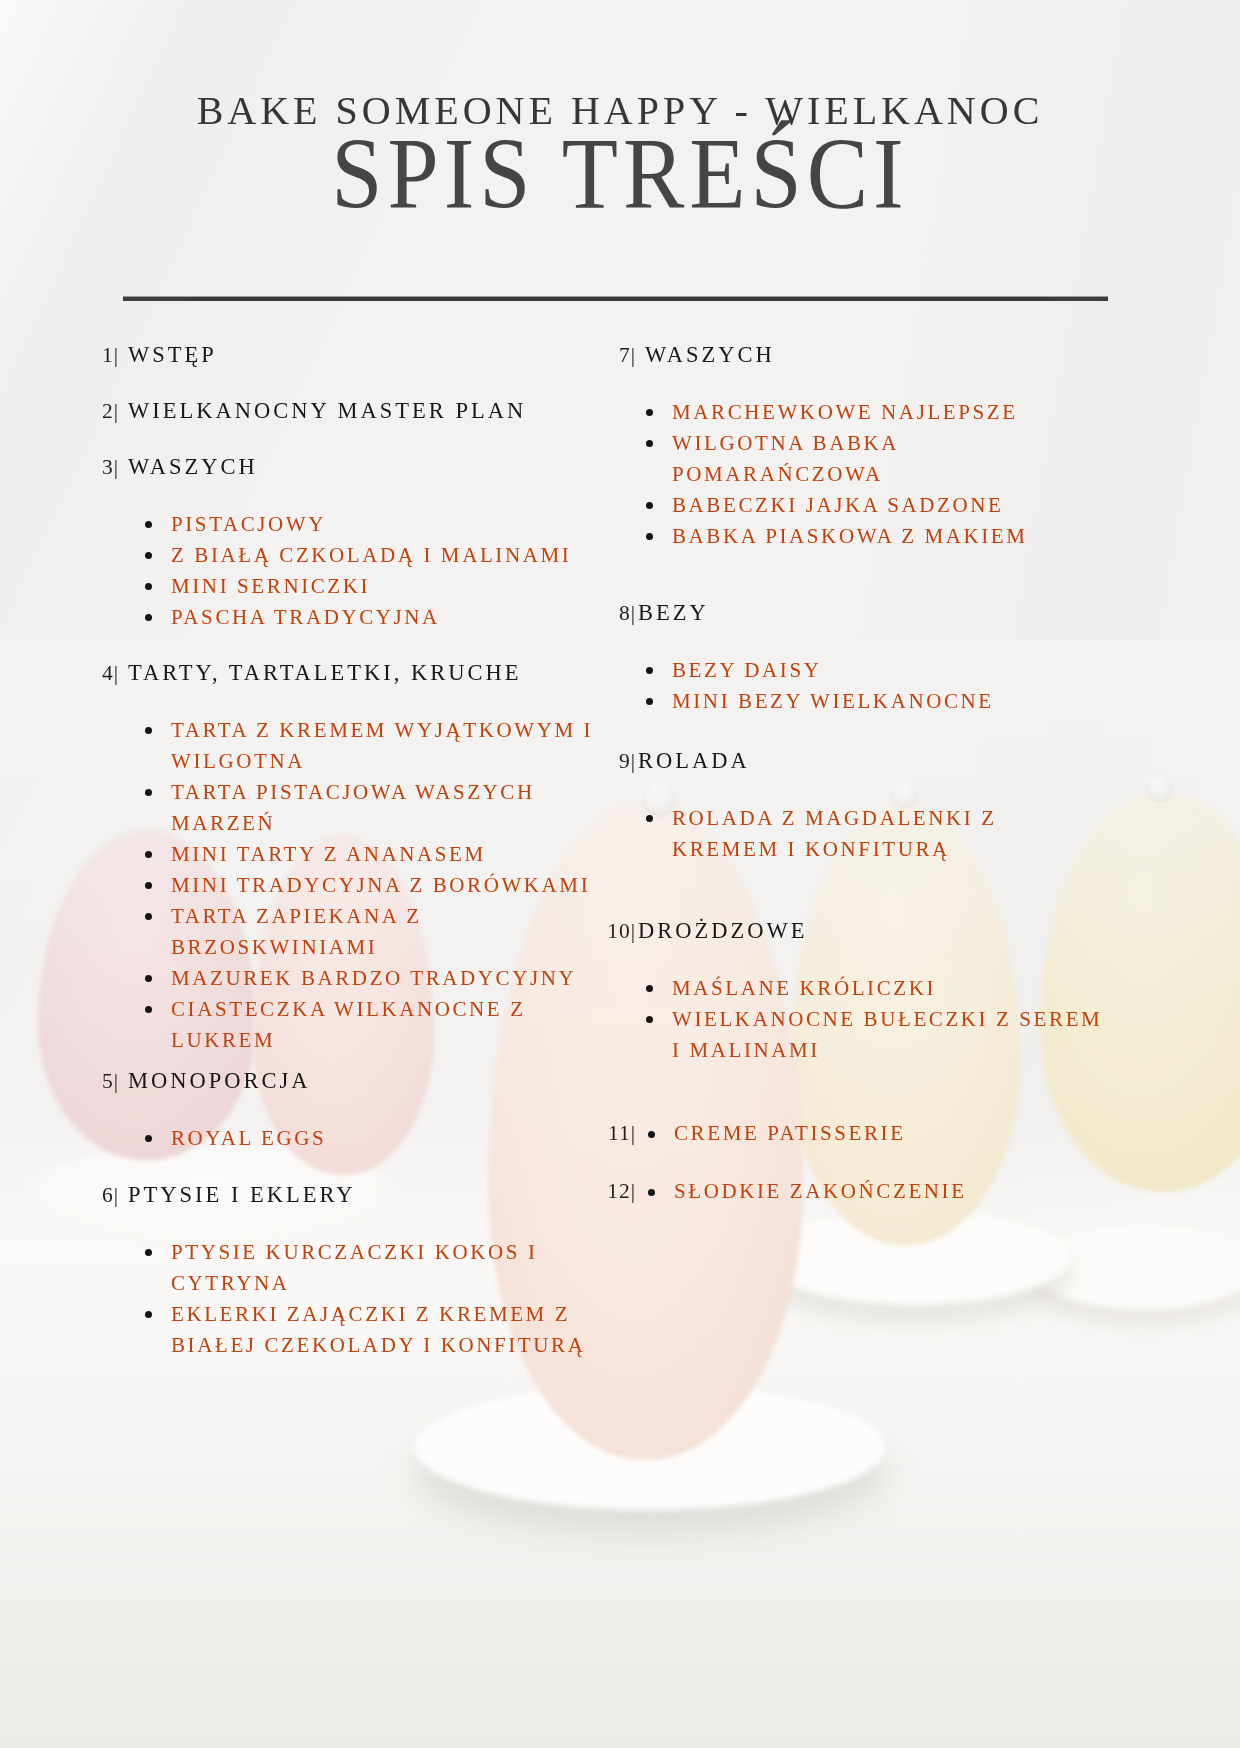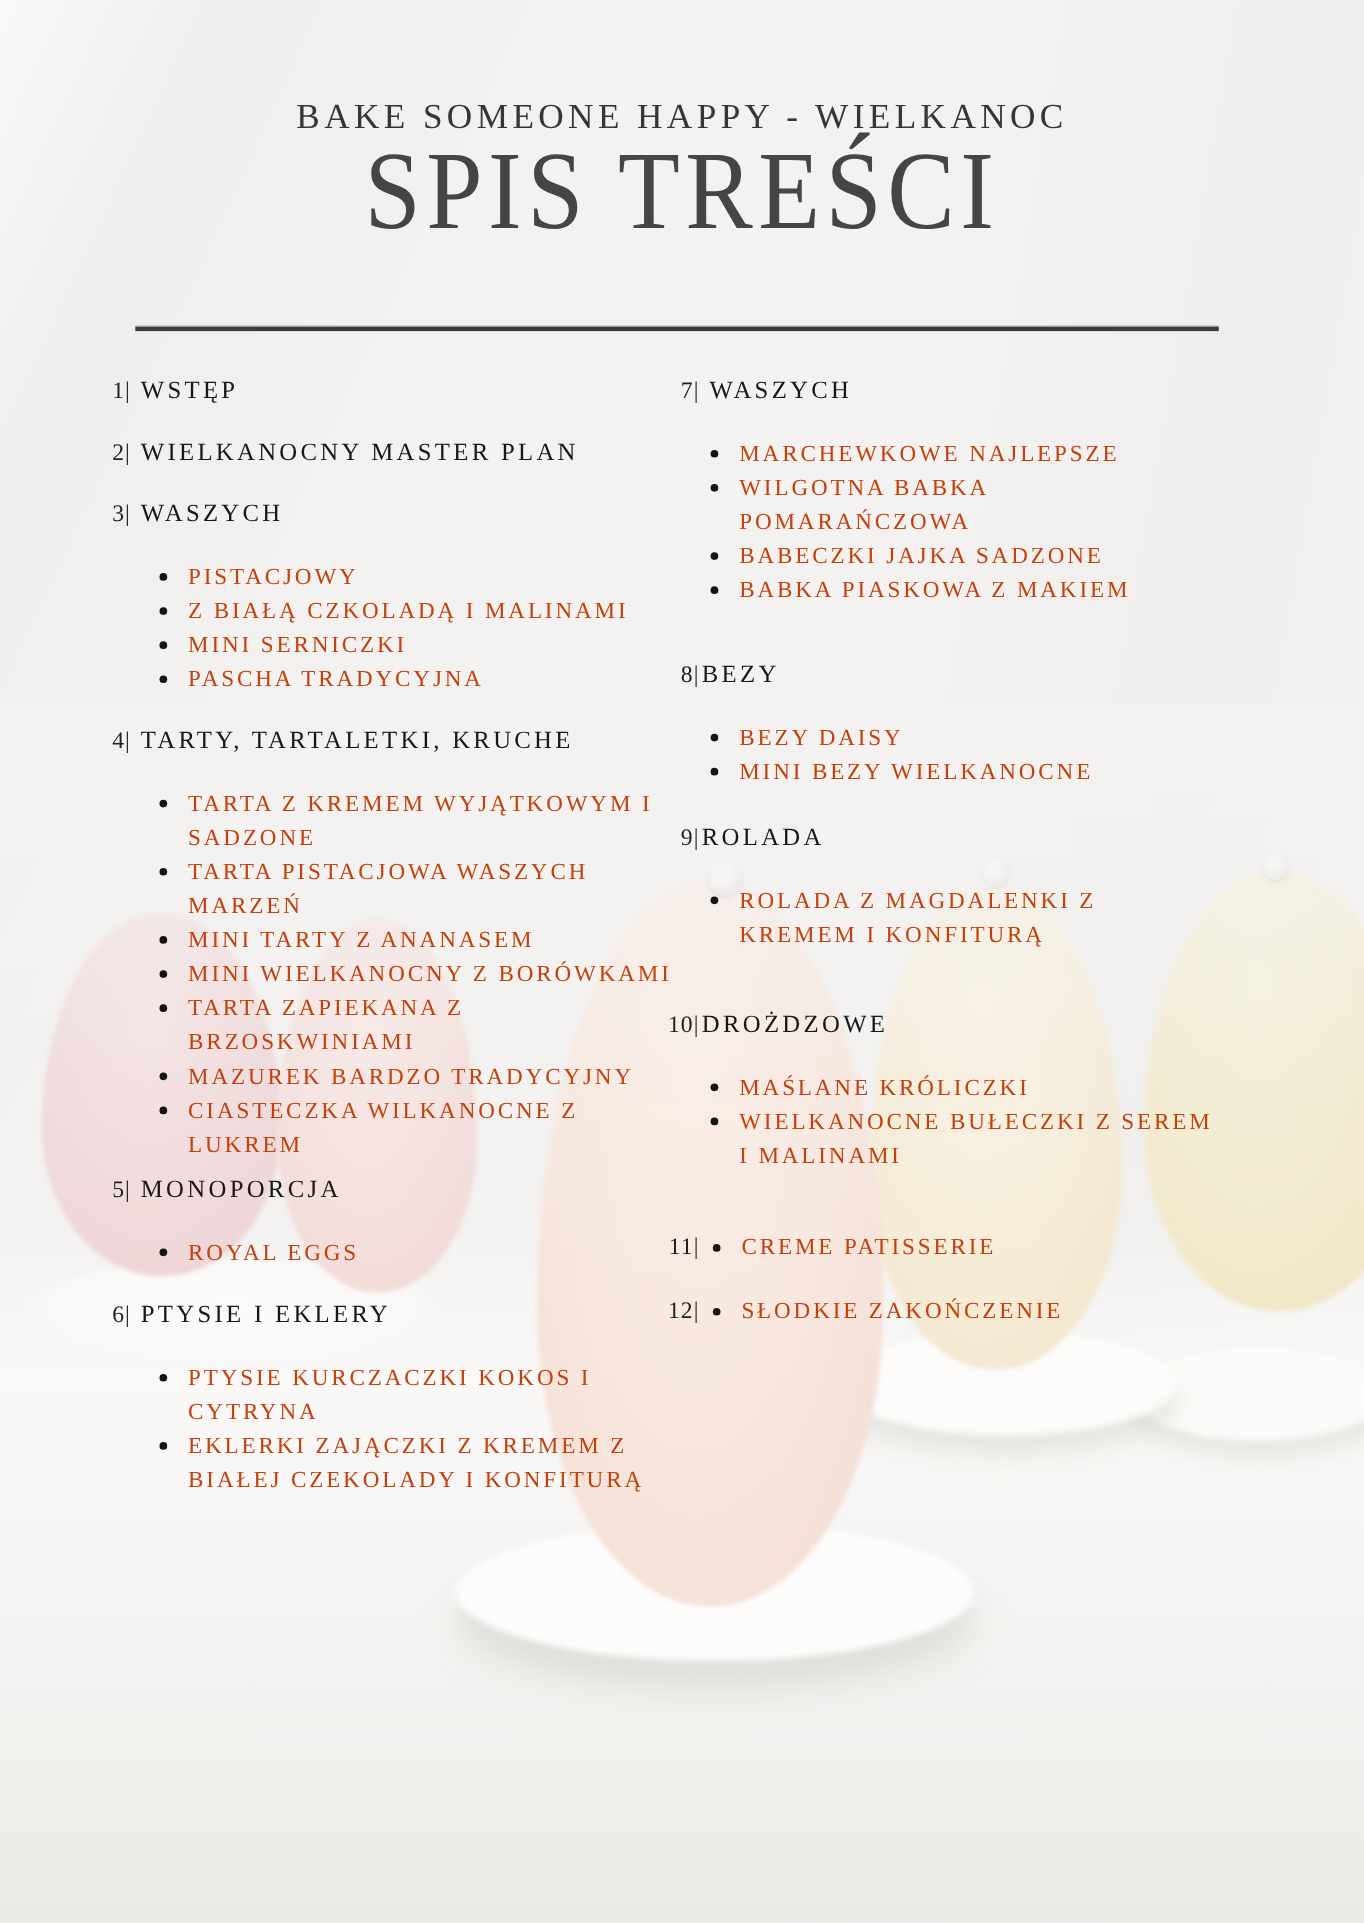--- a/index.html
+++ b/index.html
@@ -51,21 +51,21 @@
   .fade { position:absolute; inset:0; z-index:9; pointer-events:none;
     background:linear-gradient(180deg,
       #f3f2f1 0px, rgba(243,242,241,0.88) 70px, rgba(243,242,241,0.58) 180px,
       rgba(243,242,241,0.30) 330px, rgba(245,244,242,0.14) 520px,
       rgba(246,245,243,0.06) 760px, rgba(243,242,241,0.14) 1108px); }
 
   
   .header { position:absolute; left:0; right:0; top:0; z-index:20; text-align:center; }
   .kicker {
     position:absolute; left:0; right:0; top:87px;
-    font-size:32px; letter-spacing:4px; color:#363636; white-space:nowrap;
+    font-size:40px; letter-spacing:4px; color:#363636; white-space:nowrap;
   }
   .big-title {
     position:absolute; left:0; right:0; top:123px;
     font-size:92px; letter-spacing:5px; color:#454545; white-space:nowrap;
     transform:scaleY(1.1); transform-origin:top center; line-height:1;
   }
   .divider { position:absolute; left:123px; top:296px; width:985px; height:5px; z-index:20;
     background:linear-gradient(#9c9c9c 0 1px, #3c3c3c 1px 100%); }
 
   
@@ -159,33 +159,33 @@
   </div>
 
   <div class="sec left" style="top:658px">
     <div class="sec-head">
       <span class="num">4|</span>
       <span class="sec-title">TARTY, TARTALETKI, KRUCHE</span>
     </div>
     <div class="items">
       <div class="item">
           <span class="dot"></span>
-          <span class="item-text">TARTA Z KREMEM WYJĄTKOWYM I SADZONE</span>
+          <span class="item-text">TARTA Z KREMEM WYJĄTKOWYM I WILGOTNA</span>
         </div>
       <div class="item">
           <span class="dot"></span>
           <span class="item-text">TARTA PISTACJOWA WASZYCH MARZEŃ</span>
         </div>
       <div class="item">
           <span class="dot"></span>
           <span class="item-text">MINI TARTY Z ANANASEM</span>
         </div>
       <div class="item">
           <span class="dot"></span>
-          <span class="item-text">MINI WIELKANOCNY Z BORÓWKAMI</span>
+          <span class="item-text">MINI TRADYCYJNA Z BORÓWKAMI</span>
         </div>
       <div class="item">
           <span class="dot"></span>
           <span class="item-text">TARTA ZAPIEKANA Z BRZOSKWINIAMI</span>
         </div>
       <div class="item">
           <span class="dot"></span>
           <span class="item-text">MAZUREK BARDZO TRADYCYJNY</span>
         </div>
       <div class="item">

